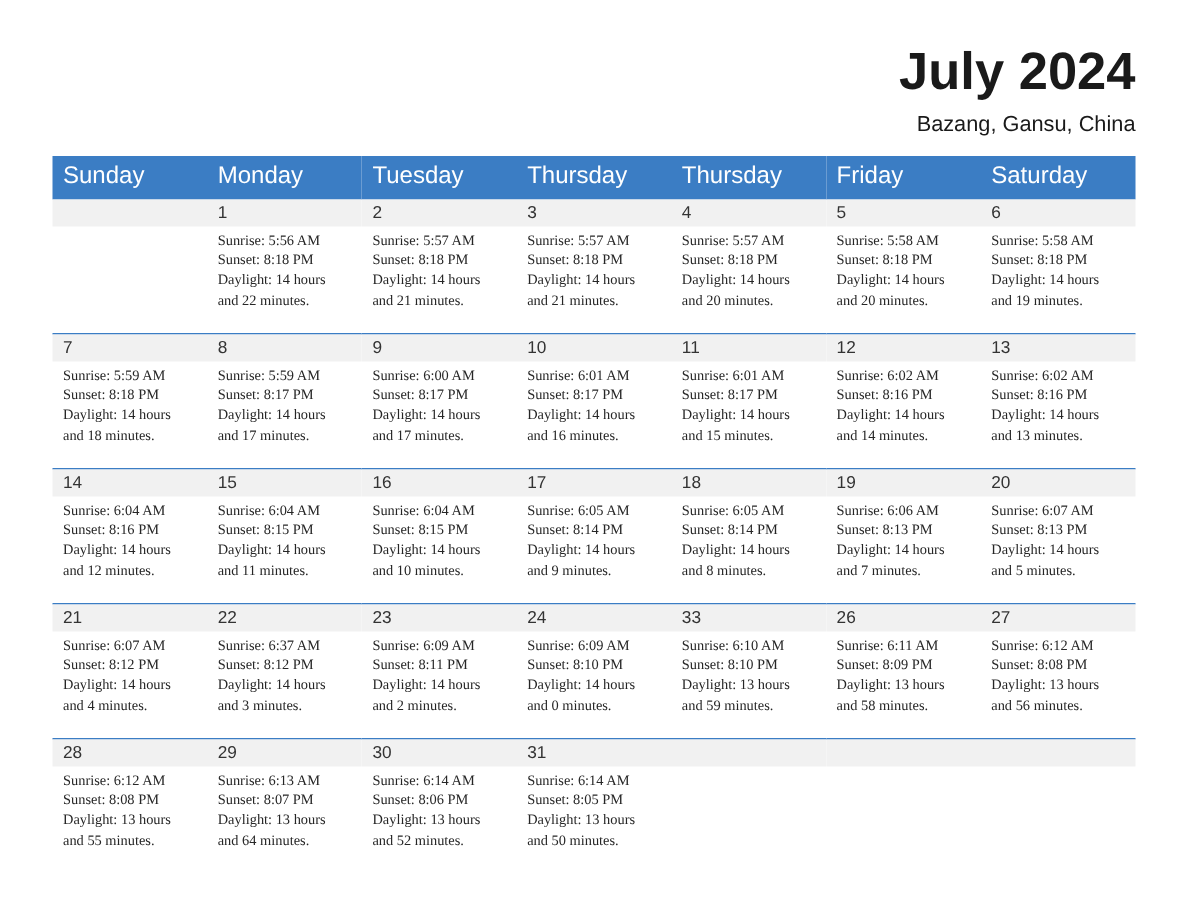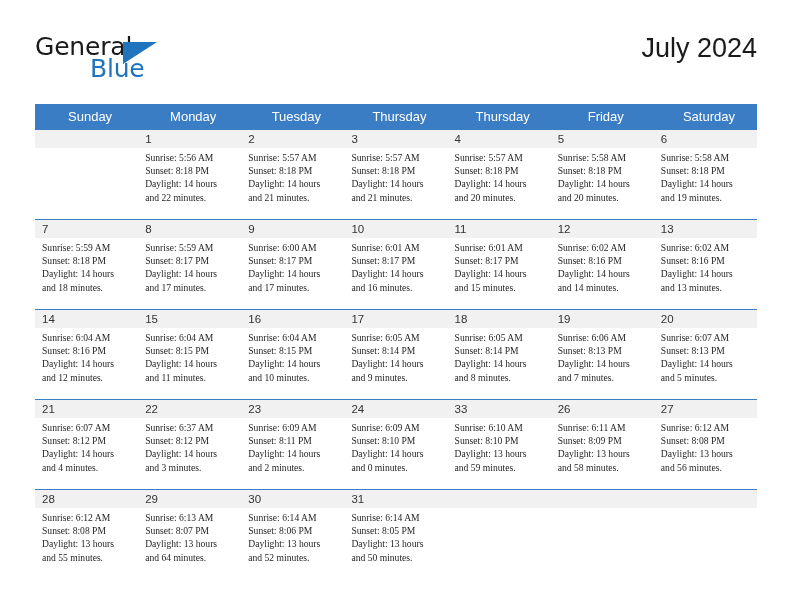--- a/index.html
+++ b/index.html
@@ -66,22 +66,22 @@
     border-bottom: 22px solid transparent;
   }
 
   .title-block {
     position: absolute;
     right: 0;
     top: 0;
     text-align: right;
   }
   .month-title {
-    font-size: 27px;
-    font-weight: 400;
+    font-size: 35px;
+    font-weight: 700;
     color: #1a1a1a;
     line-height: 36px;
     white-space: nowrap;
   }
   .location {
     font-size: 14.5px;
     font-weight: 400;
     color: #1a1a1a;
     line-height: 22px;
     margin-top: 6px;
@@ -93,23 +93,23 @@
     position: absolute;
     left: 35px;
     top: 104px;
     width: 722px;
     border-collapse: collapse;
     table-layout: fixed;
   }
   .calendar th {
     background: #3b7dc4;
     color: #ffffff;
-    font-size: 13px;
+    font-size: 16px;
     font-weight: 400;
-    text-align: center;
+    text-align: left;
     padding: 5px 0 5px 7px;
     height: 12px;
     border: none;
   }
   .calendar td {
     vertical-align: top;
     padding: 0;
     border: none;
     height: 90px;
     width: 103.1px;
@@ -146,28 +146,24 @@
     white-space: nowrap;
   }
 </style>
 </head>
 <body>
 
 <div class="page">
 
   <div class="header">
 
-    <div class="brand">
-      <span class="brand-general">General</span>
-      <span class="brand-flag"></span>
-      <span class="brand-blue">Blue</span>
-    </div>
 
     <div class="title-block">
       <div class="month-title">July 2024</div>
+      <div class="location">Bazang, Gansu, China</div>
     </div>
 
   </div>
 
   <table class="calendar">
     <thead>
       <tr>
         <th>Sunday</th>
         <th>Monday</th>
         <th>Tuesday</th>

